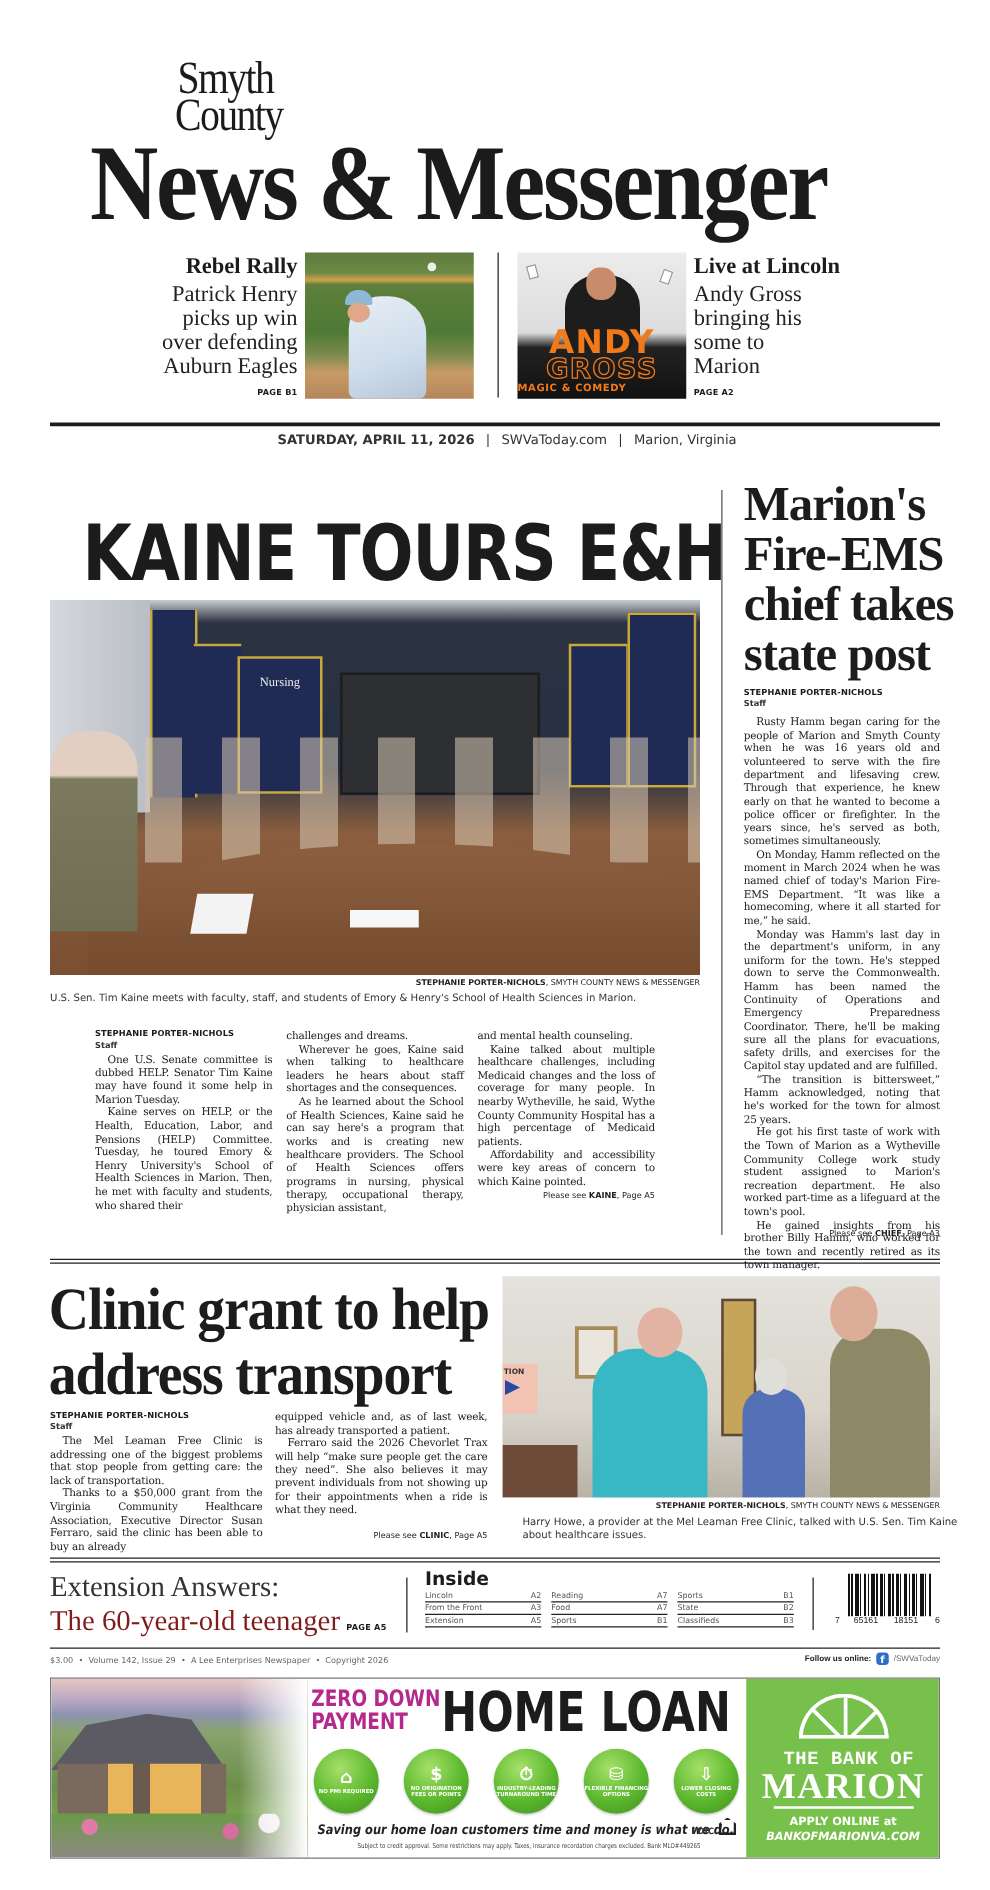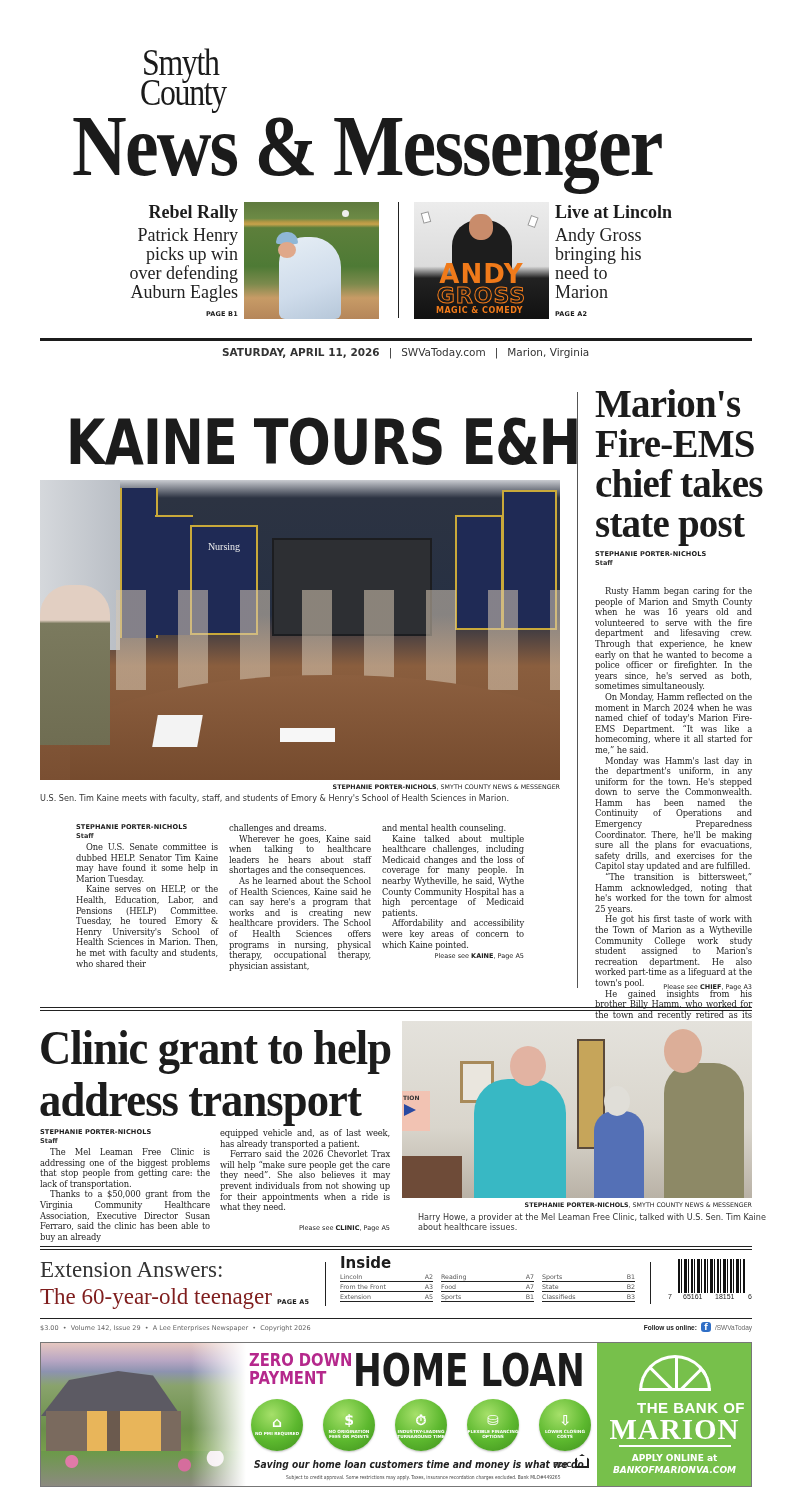--- a/index.html
+++ b/index.html
@@ -85,27 +85,27 @@
 
 <div class="abs" style="left:414px; top:200px; width:260px; height:120px;">
 
   <div class="abs photo" style="left:0px; top:2px; width:135px; height:117px; background: linear-gradient(180deg, #ececec 0%, #dcdcdc 55%, #222 65%, #111 100%);">
     <div class="abs" style="left:38px; top:18px; width:60px; height:60px; border-radius:26px 26px 4px 4px; background:#1d1d1d;"></div>
     <div class="abs" style="left:55px; top:12px; width:24px; height:26px; border-radius:45%; background:#c98c6b;"></div>
     <div class="abs" style="left:8px; top:10px; width:8px; height:11px; background:#fff; border:1px solid #999; transform:rotate(-15deg);"></div>
     <div class="abs" style="left:115px; top:14px; width:8px; height:11px; background:#fff; border:1px solid #999; transform:rotate(20deg);"></div>
     <div class="abs" style="left:4px; top:60px; width:127px; text-align:center; font-family:'DejaVu Sans', sans-serif; font-weight:bold; font-size:26px; line-height:24px; color:#f07a1a; letter-spacing:1px;">ANDY</div>
     <div class="abs" style="left:4px; top:84px; width:127px; text-align:center; font-family:'DejaVu Sans', sans-serif; font-weight:bold; font-size:22px; line-height:20px; color:transparent; -webkit-text-stroke:1px #f07a1a; letter-spacing:1px;">GROSS</div>
-    <div class="abs" style="left:0px; top:104px; width:109px; text-align:right; font-family:'DejaVu Sans', sans-serif; font-weight:bold; font-size:8px; color:#f07a1a; letter-spacing:0.5px;">MAGIC &amp; COMEDY</div>
+    <div class="abs" style="left:0px; top:104px; width:109px; text-align:left; font-family:'DejaVu Sans', sans-serif; font-weight:bold; font-size:8px; color:#f07a1a; letter-spacing:0.5px;">MAGIC &amp; COMEDY</div>
   </div>
   <div class="abs teaser-head" style="left:141px; top:2px; white-space:nowrap;">Live at Lincoln</div>
   <div class="abs teaser-body" style="left:141px; top:26px; white-space:nowrap;">
     <div>Andy Gross</div>
     <div>bringing his</div>
-    <div>need to</div>
+    <div>some to</div>
     <div>Marion</div>
   </div>
   <div class="abs pageref" style="left:141px; top:110px;">PAGE A2</div>
 </div>
 
 <div class="abs" style="left:40px; top:338px; width:712px; height:3px; background:#1c1c1c;"></div>
 <div class="abs dateline" style="left:222px; top:346px;">
   <b>SATURDAY, APRIL 11, 2026</b><span class="sep">|</span><span>SWVaToday.com</span><span class="sep">|</span><span>Marion, Virginia</span>
 </div>
 
@@ -163,21 +163,21 @@
 <div class="abs rule-v" style="left:577px; top:392px; height:596px; background:#555;"></div>
 <div class="abs hl-serif" style="left:595px; top:384px; font-size:39px; line-height:40px; letter-spacing:-0.8px; white-space:nowrap;">
   <div>Marion's</div>
   <div>Fire-EMS</div>
   <div>chief takes</div>
   <div>state post</div>
 </div>
 <div class="abs" style="left:595px; top:550px; width:157px;">
   <div class="byline">STEPHANIE PORTER-NICHOLS</div>
   <div class="staff">Staff</div>
-  <div class="body-text" style="margin-top:18px;">
+  <div class="body-text" style="margin-top:4px;">
     <p>Rusty Hamm began caring for the people of Marion and Smyth County when he was 16 years old and volunteered to serve with the fire department and lifesaving crew. Through that experience, he knew early on that he wanted to become a police officer or firefighter. In the years since, he's served as both, sometimes simultaneously.</p>
     <p>On Monday, Hamm reflected on the moment in March 2024 when he was named chief of today's Marion Fire-EMS Department. “It was like a homecoming, where it all started for me,” he said.</p>
     <p>Monday was Hamm's last day in the department's uniform, in any uniform for the town. He's stepped down to serve the Commonwealth. Hamm has been named the Continuity of Operations and Emergency Preparedness Coordinator. There, he'll be making sure all the plans for evacuations, safety drills, and exercises for the Capitol stay updated and are fulfilled.</p>
     <p>“The transition is bittersweet,” Hamm acknowledged, noting that he's worked for the town for almost 25 years.</p>
     <p>He got his first taste of work with the Town of Marion as a Wytheville Community College work study student assigned to Marion's recreation department. He also worked part-time as a lifeguard at the town's pool.</p>
     <p>He gained insights from his brother Billy Hamm, who worked for the town and recently retired as its town manager.</p>
   </div>
 </div>
 <div class="abs jump" style="right:40px; top:983px;">
   <span>Please see </span><b>CHIEF</b><span>, Page A3</span>
@@ -350,19 +350,19 @@
   <div class="abs" style="left:512px; top:118px; font-family:'DejaVu Sans', sans-serif; font-weight:bold; font-size:7px; color:#333;">FDIC</div>
   <div class="abs" style="left:534px; top:111px; width:14px; height:14px; border:2px solid #222; clip-path: polygon(50% 0, 100% 35%, 100% 100%, 0 100%, 0 35%);"></div>
   <div class="abs ad-fine" style="left:245px; top:131px; transform:scaleX(0.82); transform-origin:left top;">Subject to credit approval. Some restrictions may apply. Taxes, insurance recordation charges excluded. Bank MLO#449265</div>
 
   <div class="abs bank" style="left:556px; top:0; width:155px; height:143px;">
     <div class="abs" style="left:42px; top:12px; width:72px; height:36px; border:3px solid #fff; border-bottom:3px solid #fff; border-radius:72px 72px 0 0; overflow:hidden;">
       <div style="position:absolute; left:33px; top:0; width:3px; height:36px; background:#fff;"></div>
       <div style="position:absolute; left:33px; top:0; width:3px; height:44px; background:#fff; transform-origin:bottom center; transform:rotate(-45deg); top:-8px;"></div>
       <div style="position:absolute; left:33px; top:-8px; width:3px; height:44px; background:#fff; transform-origin:bottom center; transform:rotate(45deg);"></div>
     </div>
-    <div class="abs" style="left:16px; top:56px; width:156px; font-family:Liberation Sans, sans-serif; font-size:15px; font-weight:bold; letter-spacing:0.5px;">THE BANK OF</div>
+    <div class="abs" style="left:4px; top:56px; width:156px; font-family:Liberation Mono, monospace; font-size:15px; font-weight:bold; letter-spacing:0.5px;">THE BANK OF</div>
     <div class="abs" style="left:0; top:70px; width:155px; font-family:'Liberation Serif', serif; font-size:29px; font-weight:bold; letter-spacing:1px;">MARION</div>
     <div class="abs" style="left:22px; top:102px; width:112px; height:2px; background:#fff;"></div>
     <div class="abs" style="left:0; top:110px; width:155px; font-weight:bold; font-size:9px;">APPLY ONLINE at</div>
     <div class="abs" style="left:0; top:122px; width:155px; font-weight:bold; font-style:italic; font-size:9px;">BANKOFMARIONVA.COM</div>
   </div>
 </div>
 
 </body></html>

